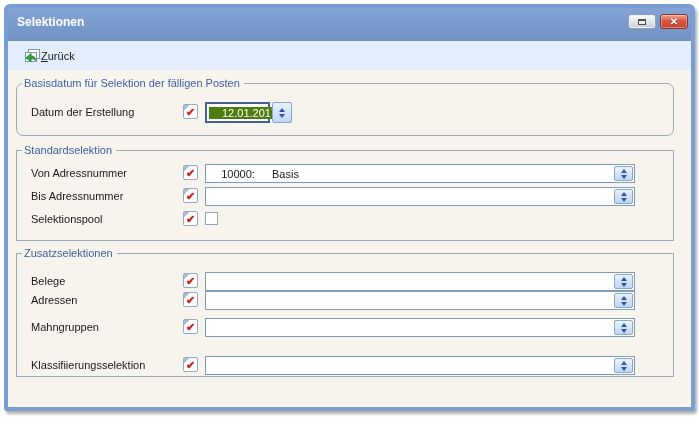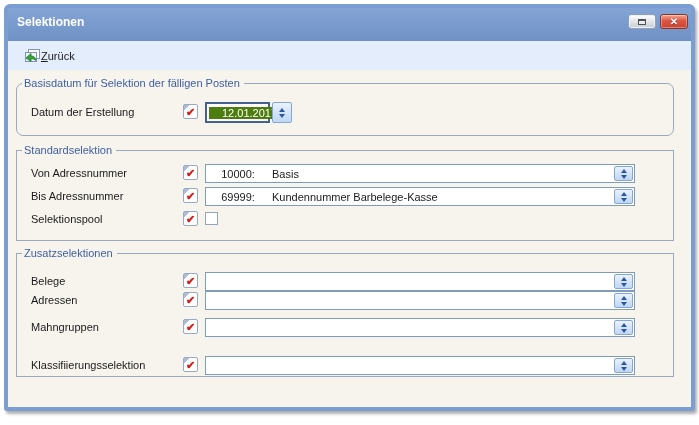--- a/index.html
+++ b/index.html
@@ -154,21 +154,20 @@
           </span>
         </span>
       </div>
 
       <div class="row" style="top:36px">
         <span class="row-label">Bis Adressnummer</span>
         <span class="check-icon">
           <span class="check-mark">✔</span>
         </span>
         <span class="combo">
-          <span class="combo-text"><span class="num">69999:</span><span class="rest">Kundennummer Barbelege-Kasse</span></span>
           <span class="spinner">
             <span class="arr-up"></span>
             <span class="arr-dn"></span>
           </span>
         </span>
       </div>
 
       <div class="row" style="top:59px">
         <span class="row-label">Selektionspool</span>
         <span class="check-icon">

